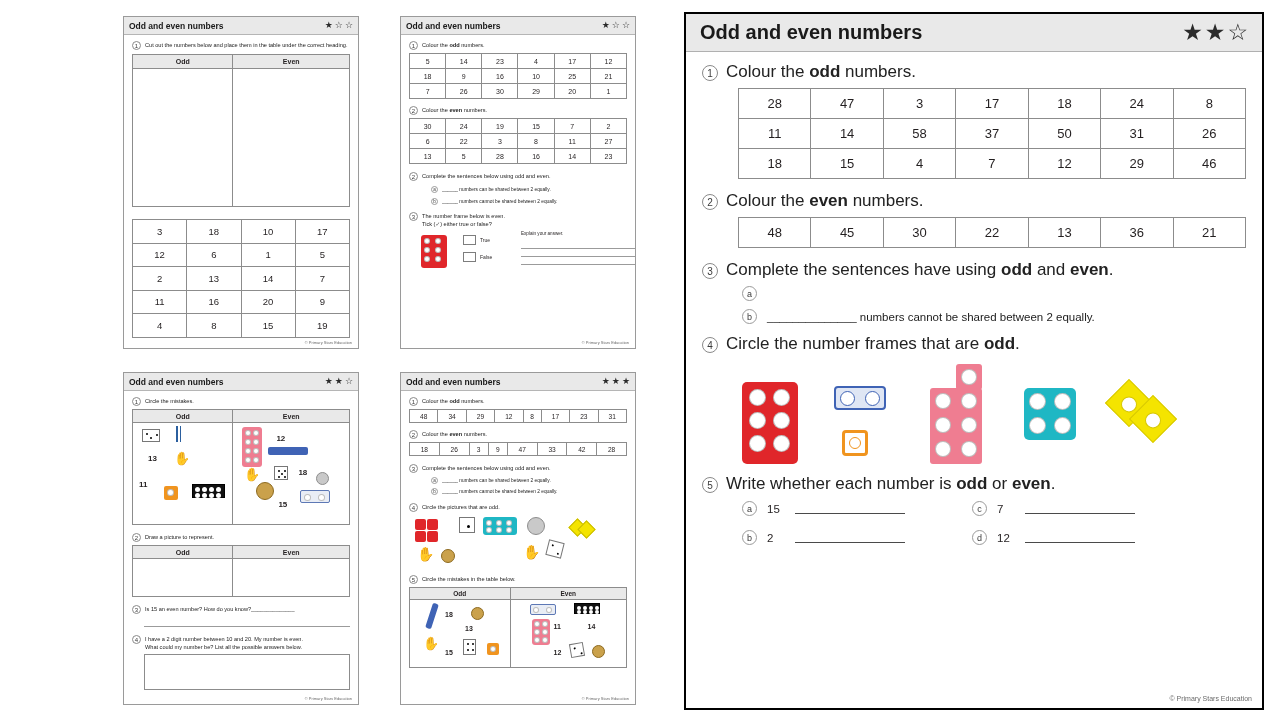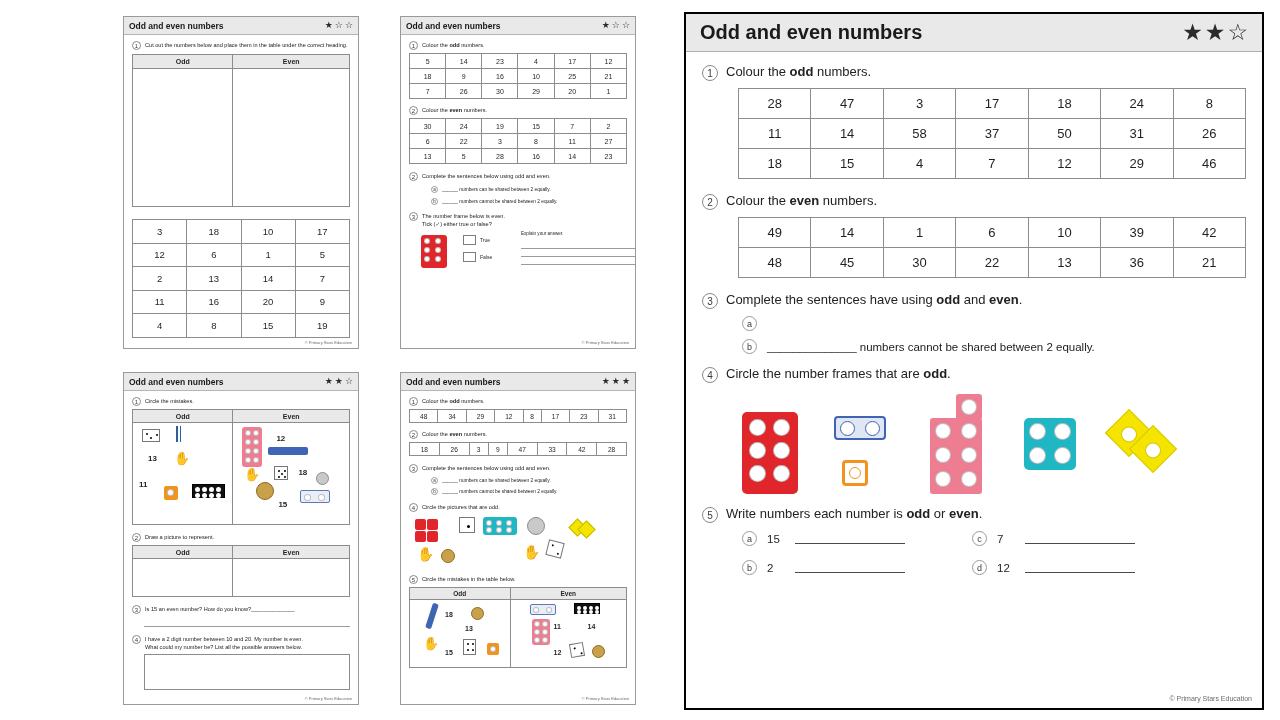--- a/index.html
+++ b/index.html
@@ -124,21 +124,21 @@
   #big { left:684px; top:12px; width:580px; height:698px; }
   #big .titlebar {
     height:38px; padding:0 14px; background:#e9e9e9;
     border-bottom:1px solid #b0b0b0;
   }
   #big .title { font-size:20px; font-weight:bold; }
   #big .star { font-size:23px; }
   #big .body { padding:12px 16px 0 16px; position:relative; }
   #big .qrow { margin-bottom:7px; }
   #big .qnum { width:16px; height:16px; font-size:10px; margin-right:8px; margin-top:1px; }
-  #big .qtext { font-size:13px; line-height:16px; }
+  #big .qtext { font-size:17px; line-height:16px; }
   #big table.grid.nums { width:calc(100% - 36px); margin:0 0 14px 36px; }
   #big table.grid.nums td { height:30px; font-size:13px; }
   #big .sub { display:flex; align-items:center; margin:6px 0 8px 40px; }
   #big .subnum {
     width:15px;height:15px;border-radius:50%;border:1px solid #9a9a9a;
     font-size:9px;display:flex;align-items:center;justify-content:center;
     color:#3a3a3a;margin-right:10px;
   }
   #big .subtext { font-size:11.5px; color:#1c1c1c; }
   #big .answers { margin:8px 0 0 40px; }
@@ -700,29 +700,20 @@
       </tbody>
         </table>
 
       <div class="qrow">
         <div class="qnum">2</div>
         <div class="qtext"><span>Colour the </span><span class="b">even</span><span> numbers.</span></div>
       </div>
       <table class="grid nums">
         <tbody>
         <tr>
-          <td>49</td>
-          <td>14</td>
-          <td>1</td>
-          <td>6</td>
-          <td>10</td>
-          <td>39</td>
-          <td>42</td>
-        </tr>
-        <tr>
           <td>48</td>
           <td>45</td>
           <td>30</td>
           <td>22</td>
           <td>13</td>
           <td>36</td>
           <td>21</td>
         </tr>
       </tbody>
         </table>
@@ -790,21 +781,21 @@
             <div class="dot" style="position:absolute;left:9px;top:9px;width:16px;height:16px;border:1px solid #d6c700;"></div>
           </div>
           <div style="position:absolute;left:26px;top:18px;width:34px;height:34px;background:#f4e400;border:1px solid #d6c700;transform:rotate(45deg);">
             <div class="dot" style="position:absolute;left:9px;top:9px;width:16px;height:16px;border:1px solid #d6c700;"></div>
           </div>
         </div>
       </div>
 
       <div class="qrow" style="margin-top:8px">
         <div class="qnum">5</div>
-        <div class="qtext"><span>Write numbers each number is </span><span class="b">odd</span><span> or </span><span class="b">even</span><span>.</span></div>
+        <div class="qtext"><span>Write whether each number is </span><span class="b">odd</span><span> or </span><span class="b">even</span><span>.</span></div>
       </div>
 
       <div class="answers">
         <div class="arow">
           <div class="acell">
             <div class="subnum">a</div>
             <div class="aval">15</div>
             <div class="aline"></div>
           </div>
           <div class="acell">

